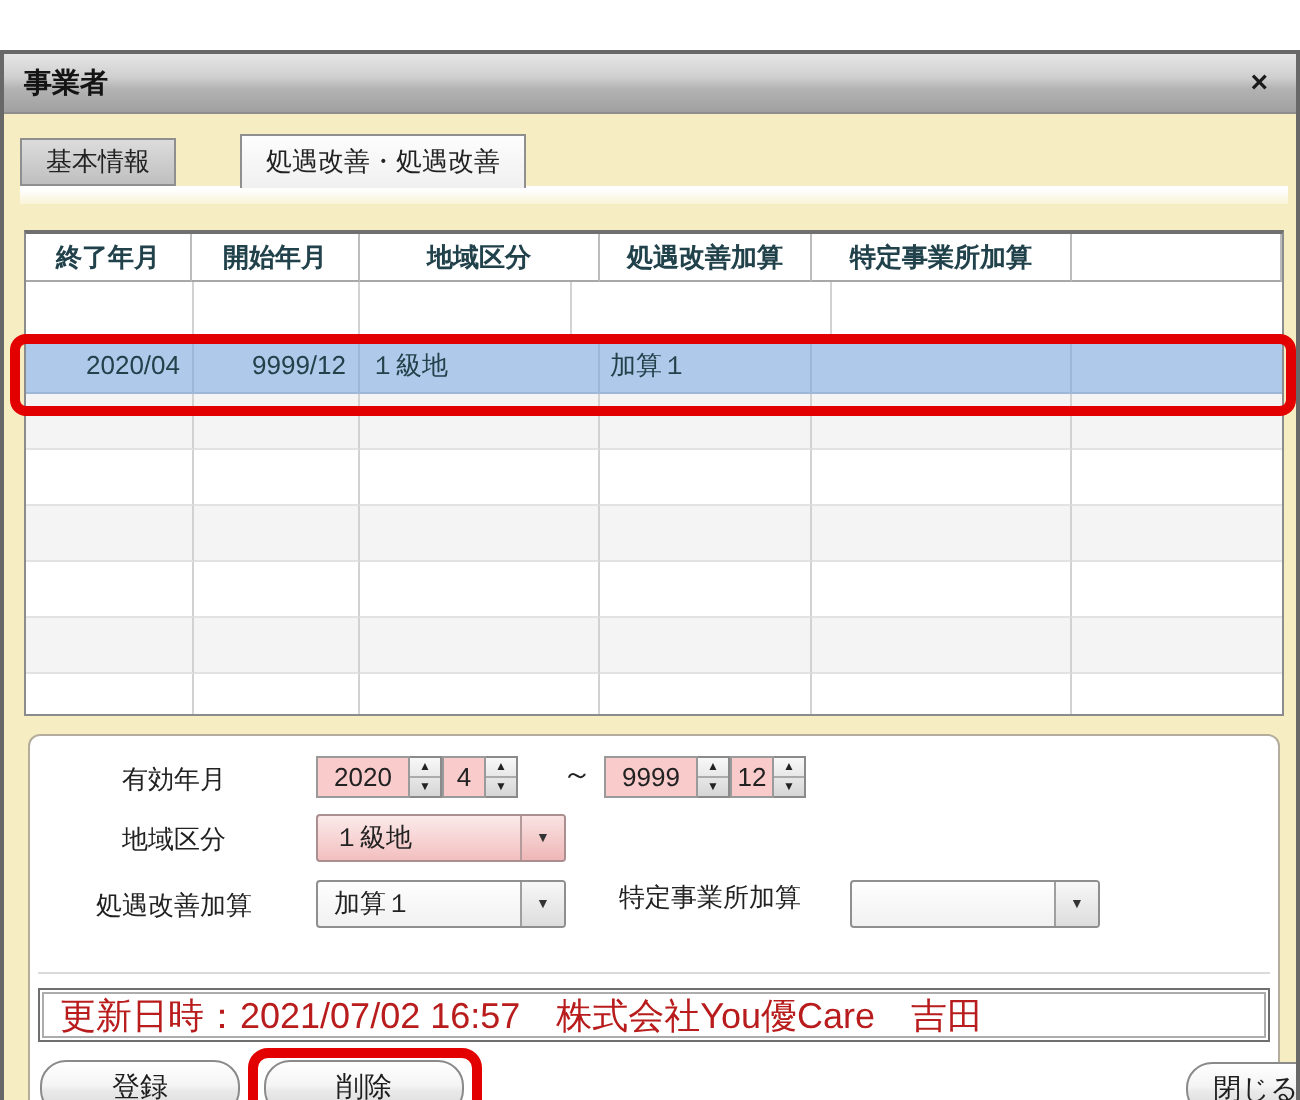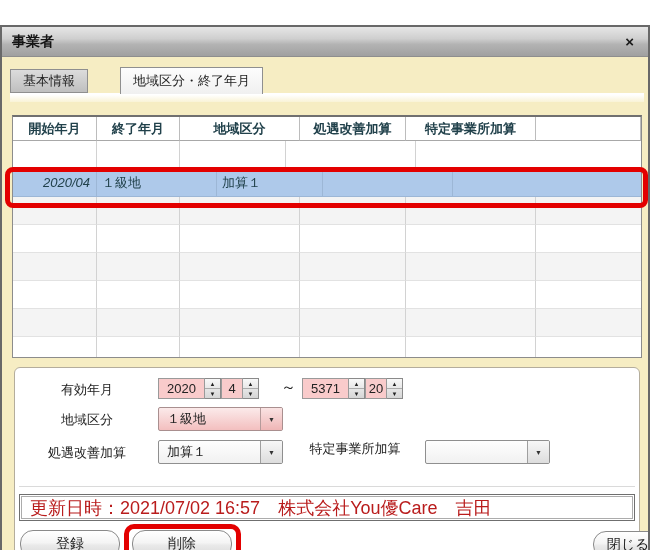--- a/index.html
+++ b/index.html
@@ -33,21 +33,21 @@
     position:absolute; top:88px; left:10px; width:630px; height:243px;
     background:#FFF; border:1px solid #8C8C8C; border-top:2px solid #707070;
     box-sizing:border-box; overflow:hidden; font-size:13px; color:#21414B;
   }
   .ghead { display:flex; height:24px; font-weight:bold; }
   .grow  { display:flex; height:28px; }
   .gc { box-sizing:border-box; display:flex; align-items:center; border-right:1px solid #D2D2D2; border-bottom:1px solid #E2E2E2; }
   .ghead .gc { justify-content:center; border-right:1px solid #BCBCBC; border-bottom:1px solid #A8A8A8; }
   .c0{width:84px}.c1{width:83px}.c2{width:120px}.c3{width:106px}.c4{width:130px}
   .c5{flex:1; border-right:none;}
-  .num { justify-content:flex-end; padding-right:6px;font-style:italic; }
+  .num { justify-content:flex-end; padding-right:6px; }
   .txt { justify-content:flex-start; padding-left:5px; }
   .ctr { justify-content:center; }
   .stripe { background:#F4F4F4; }
   .selected { background:#AEC9EA; }
   .selected .gc { border-right-color:#9DB7D6; border-bottom-color:#9DB7D6; }
 
   
   .ann { position:absolute; border:5px solid #E30000; border-radius:8px; z-index:6; pointer-events:none; }
   .row-ann { left:3px; top:140px; width:633px; height:31px; }
   .del-ann { left:122px; top:497px; width:107px; height:33px; border-radius:10px; }
@@ -97,42 +97,43 @@
 
 <div class="dialog">
 
   <div class="titlebar">
     <span class="wtitle">事業者</span>
     <span class="close">×</span>
   </div>
 
   <div class="tabs">
     <div class="tab inactive">基本情報</div>
-    <div class="tab active">地域区分・終了年月</div>
+    <div class="tab active">処遇改善・処遇改善</div>
   </div>
   <div class="tab-highlight"></div>
 
   <div class="grid">
     <div class="ghead">
+      <div class="gc c1">終了年月</div>
       <div class="gc c0">開始年月</div>
-      <div class="gc c1">終了年月</div>
       <div class="gc c2">地域区分</div>
       <div class="gc c3">処遇改善加算</div>
       <div class="gc c4">特定事業所加算</div>
       <div class="gc c5"></div>
     </div>
     <div class="grow">
       <div class="gc c0 num"></div>
       <div class="gc c1 num"></div>
       <div class="gc c3 txt"></div>
       <div class="gc c4 txt"></div>
       <div class="gc c5"></div>
     </div>
     <div class="grow selected">
       <div class="gc c0 num">2020/04</div>
+      <div class="gc c1 num">9999/12</div>
       <div class="gc c2 txt">１級地</div>
       <div class="gc c3 txt">加算１</div>
       <div class="gc c4 txt"></div>
       <div class="gc c5"></div>
     </div>
     <div class="grow stripe">
       <div class="gc c0"></div>
         <div class="gc c1"></div>
         <div class="gc c2"></div>
         <div class="gc c3"></div>
@@ -191,26 +192,26 @@
       <div class="spin">
         <span>▲</span>
         <span>▼</span>
       </div>
       <div class="spinbox w-month">4</div>
       <div class="spin">
         <span>▲</span>
         <span>▼</span>
       </div>
       <span class="tilde">～</span>
-      <div class="spinbox w-year">5371</div>
-      <div class="spin">
-        <span>▲</span>
-        <span>▼</span>
-      </div>
-      <div class="spinbox w-month">20</div>
+      <div class="spinbox w-year">9999</div>
+      <div class="spin">
+        <span>▲</span>
+        <span>▼</span>
+      </div>
+      <div class="spinbox w-month">12</div>
       <div class="spin">
         <span>▲</span>
         <span>▼</span>
       </div>
     </div>
 
     <div class="flabel" style="top:43px;">地域区分</div>
     <div class="frow" style="left:143px; top:39px;">
       <div class="combo pink">
         <span class="val">１級地</span>

